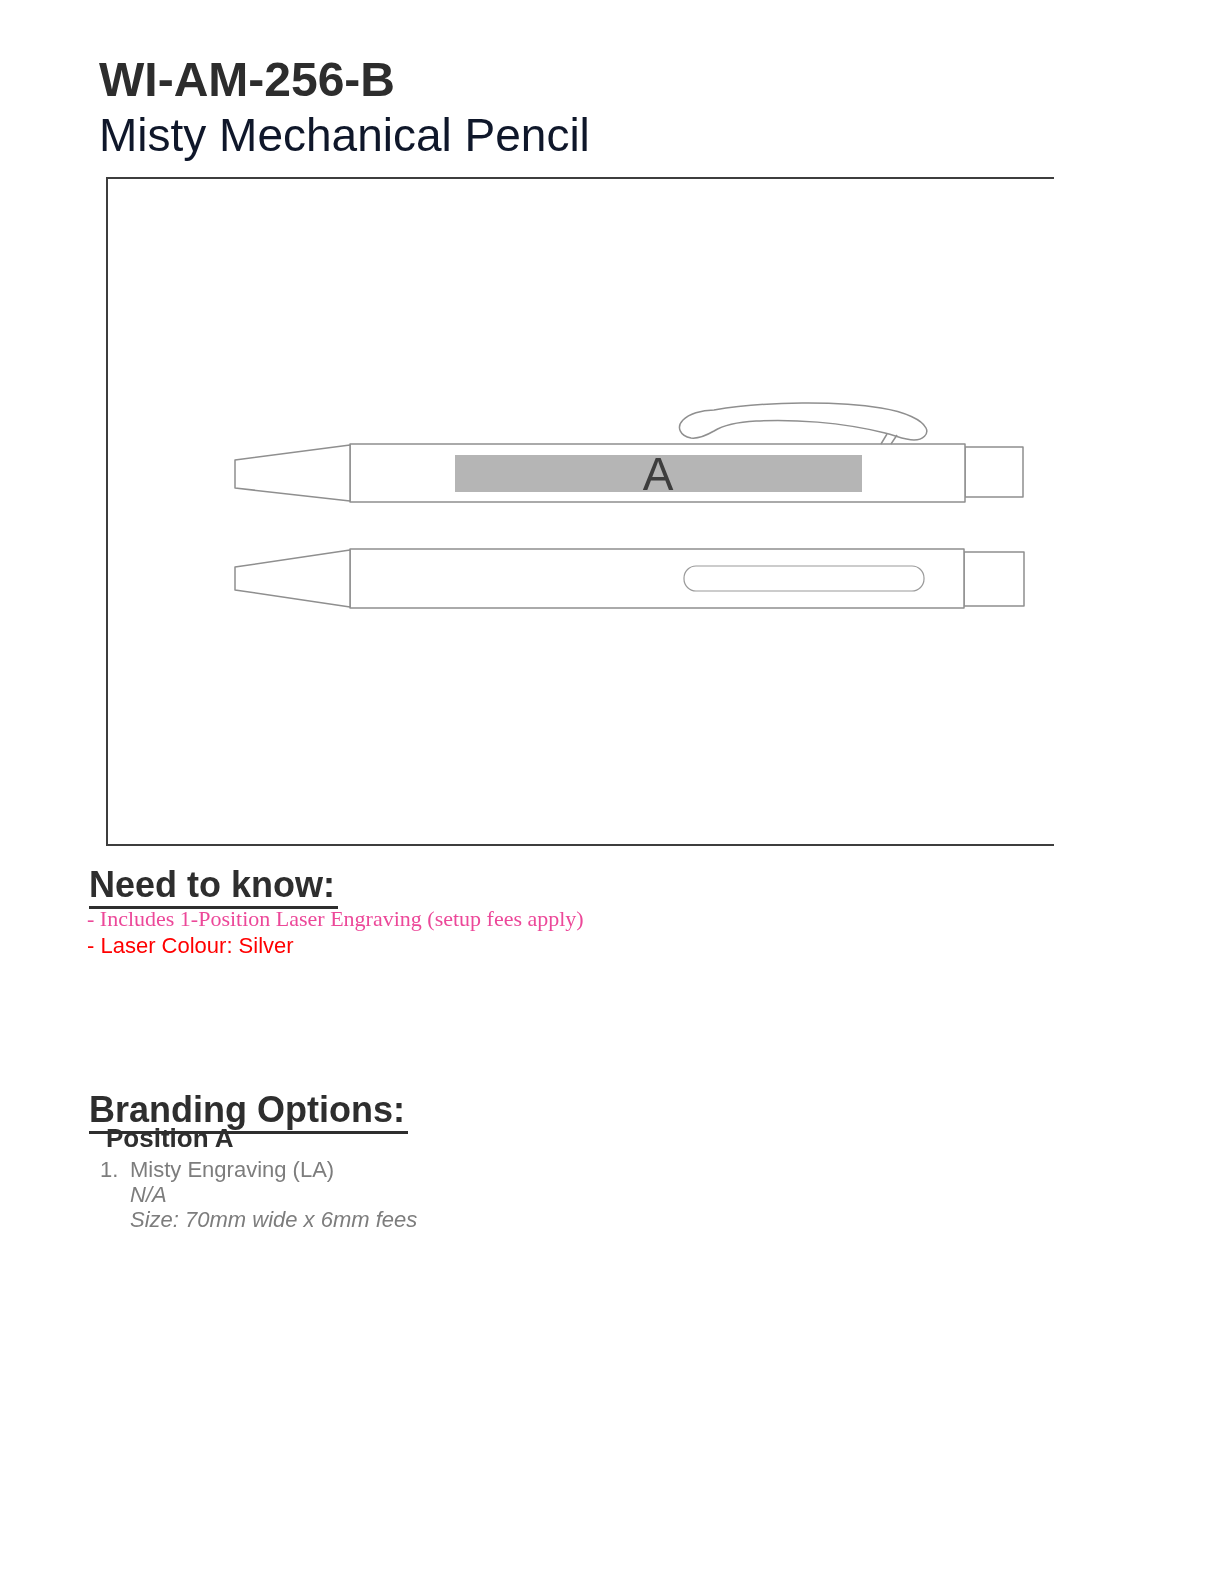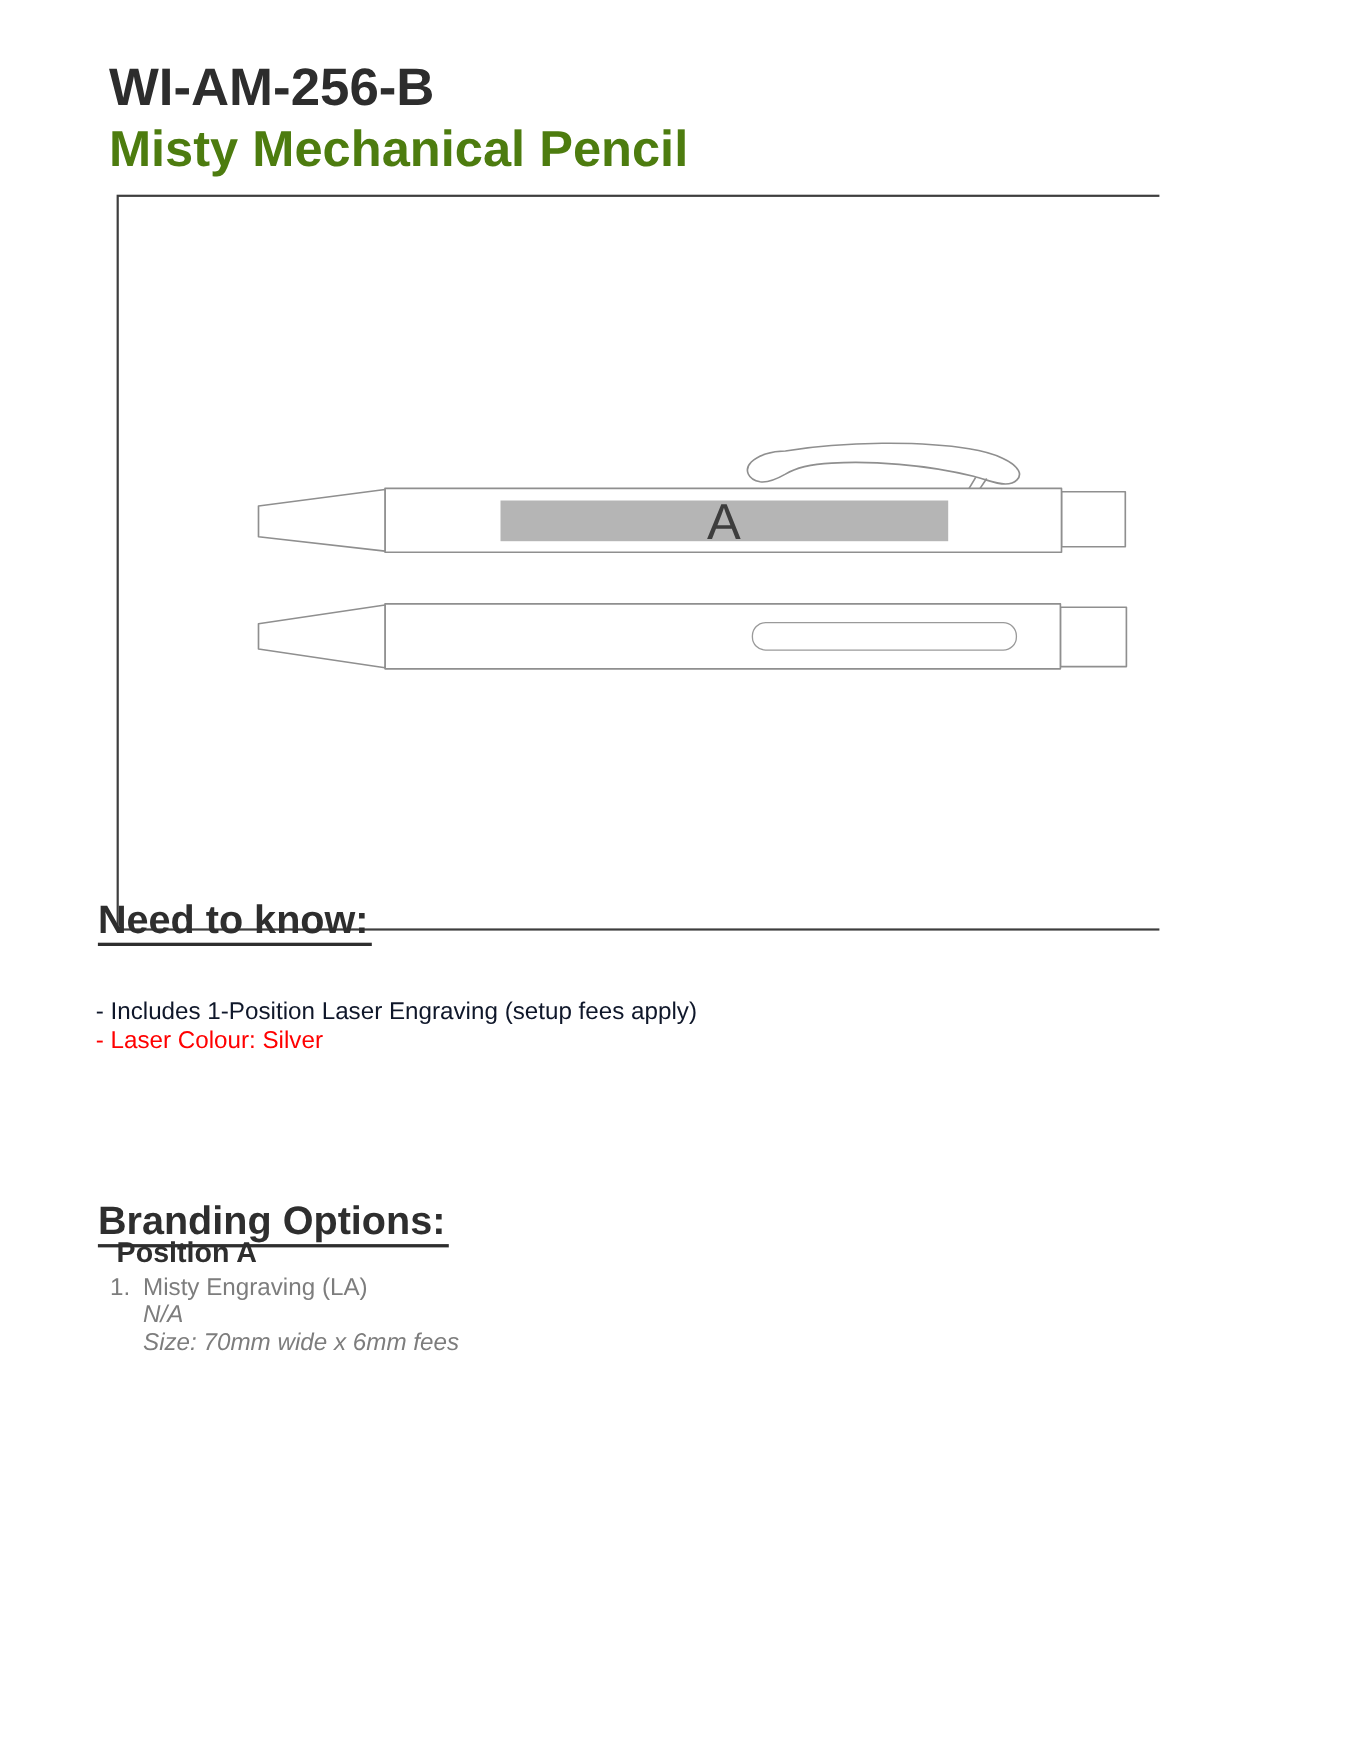--- a/index.html
+++ b/index.html
@@ -23,23 +23,23 @@
     font-weight: 700;
     line-height: 50px;
     color: #2d2d2d;
     white-space: nowrap;
   }
   .product-name {
     position: absolute;
     left: 99px;
     top: 110px;
     font-size: 46px;
-    font-weight: 700;
+    font-weight: 400;
     line-height: 50px;
-    color: #4d7c0f;
+    color: #0f172a;
     white-space: nowrap;
   }
   .diagram-frame {
     position: absolute;
     left: 106px;
     top: 177px;
     width: 1042px;
     height: 665px;
     border: 2px solid #3e3e3e;
     background: #ffffff;
@@ -56,31 +56,31 @@
     position: absolute;
     display: inline-block;
     font-size: 36px;
     font-weight: 700;
     line-height: 37px;
     color: #2e2e2e;
     border-bottom: 3px solid #2e2e2e;
     padding: 0 3px 3px 0;
     white-space: nowrap;
   }
-  .heading-need { left: 89px; top: 817px; text-align: center; }
+  .heading-need { left: 89px; top: 866px; text-align: center; }
   .heading-branding { left: 89px; top: 1062px; margin-top: 29px; }
   .notes {
     position: absolute;
     left: 87px;
     top: 905px;
     font-size: 22px;
     line-height: 27px;
     white-space: nowrap;
   }
-  .note-gray { color: #0f172a; }
+  .note-gray { color: #ec4899; font-family: Liberation Serif, serif; }
   .note-red  { color: #ff0000; }
   .position-title {
     position: absolute;
     left: 106px;
     top: 1124px;
     font-size: 26px;
     font-weight: 700;
     line-height: 28px;
     color: #2e2e2e;
     white-space: nowrap;

